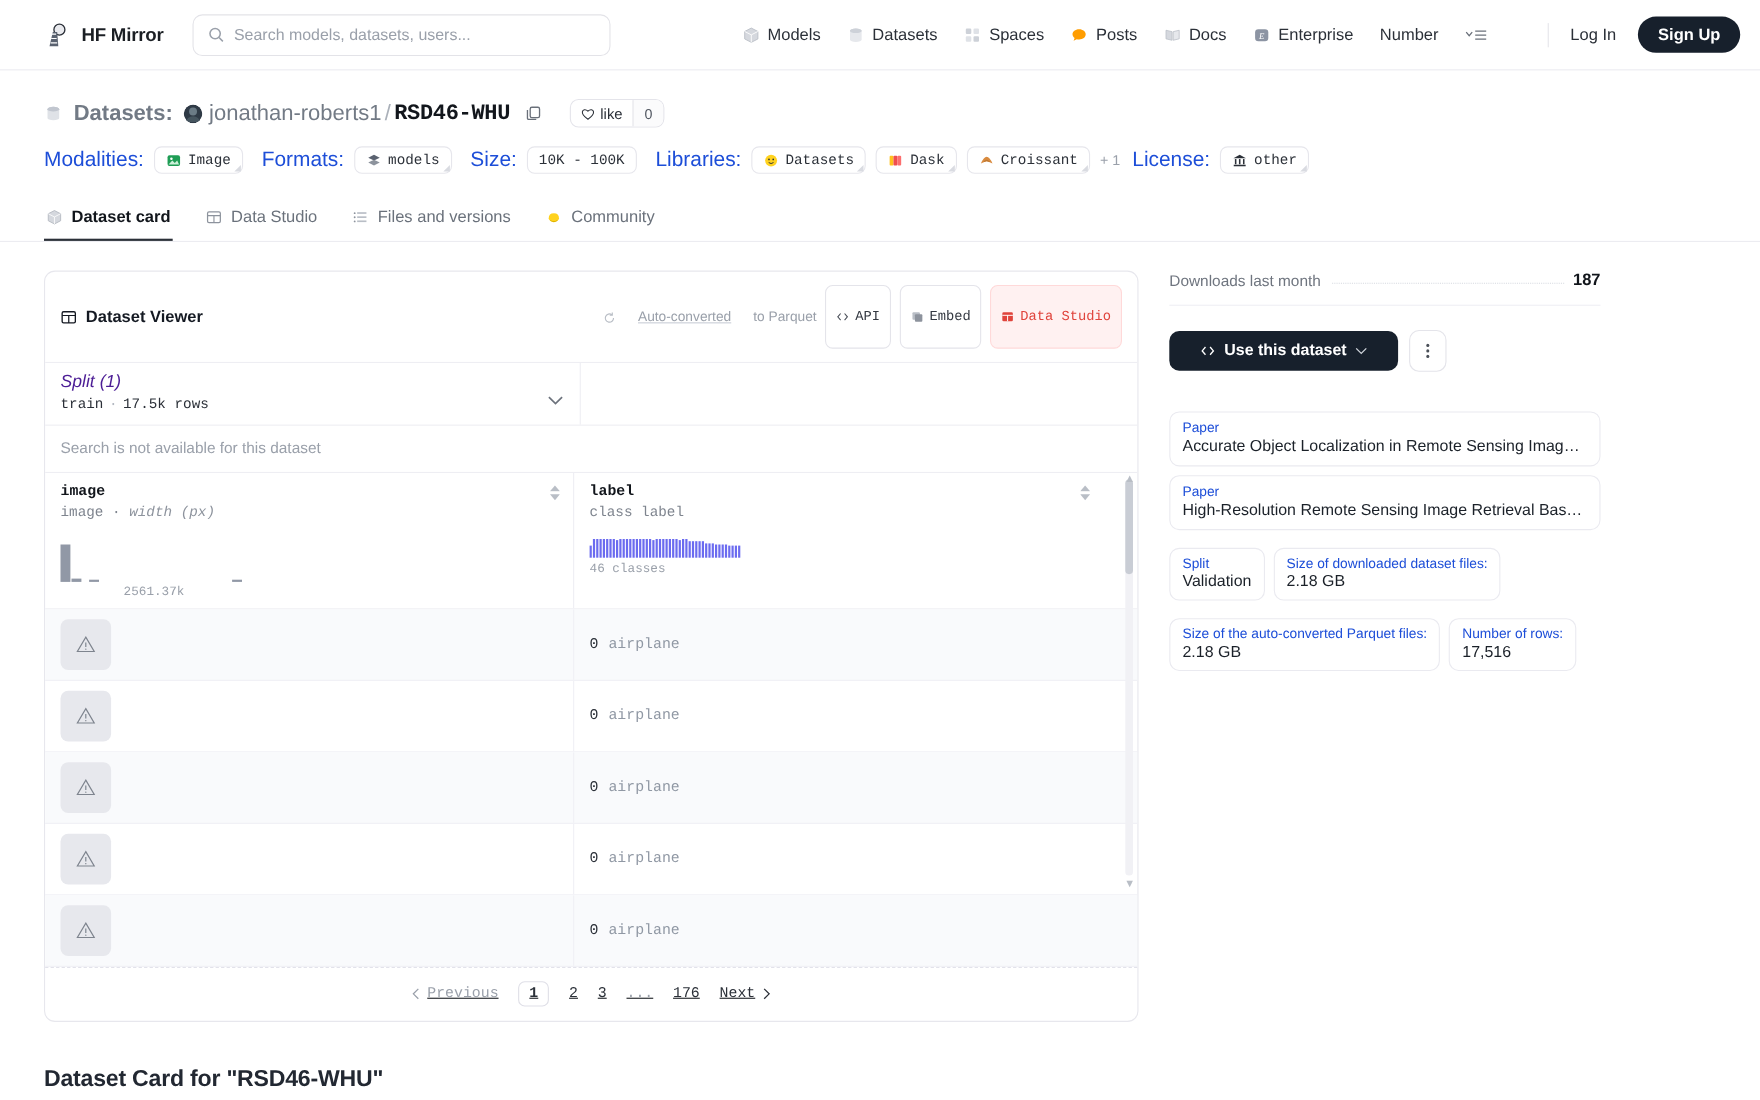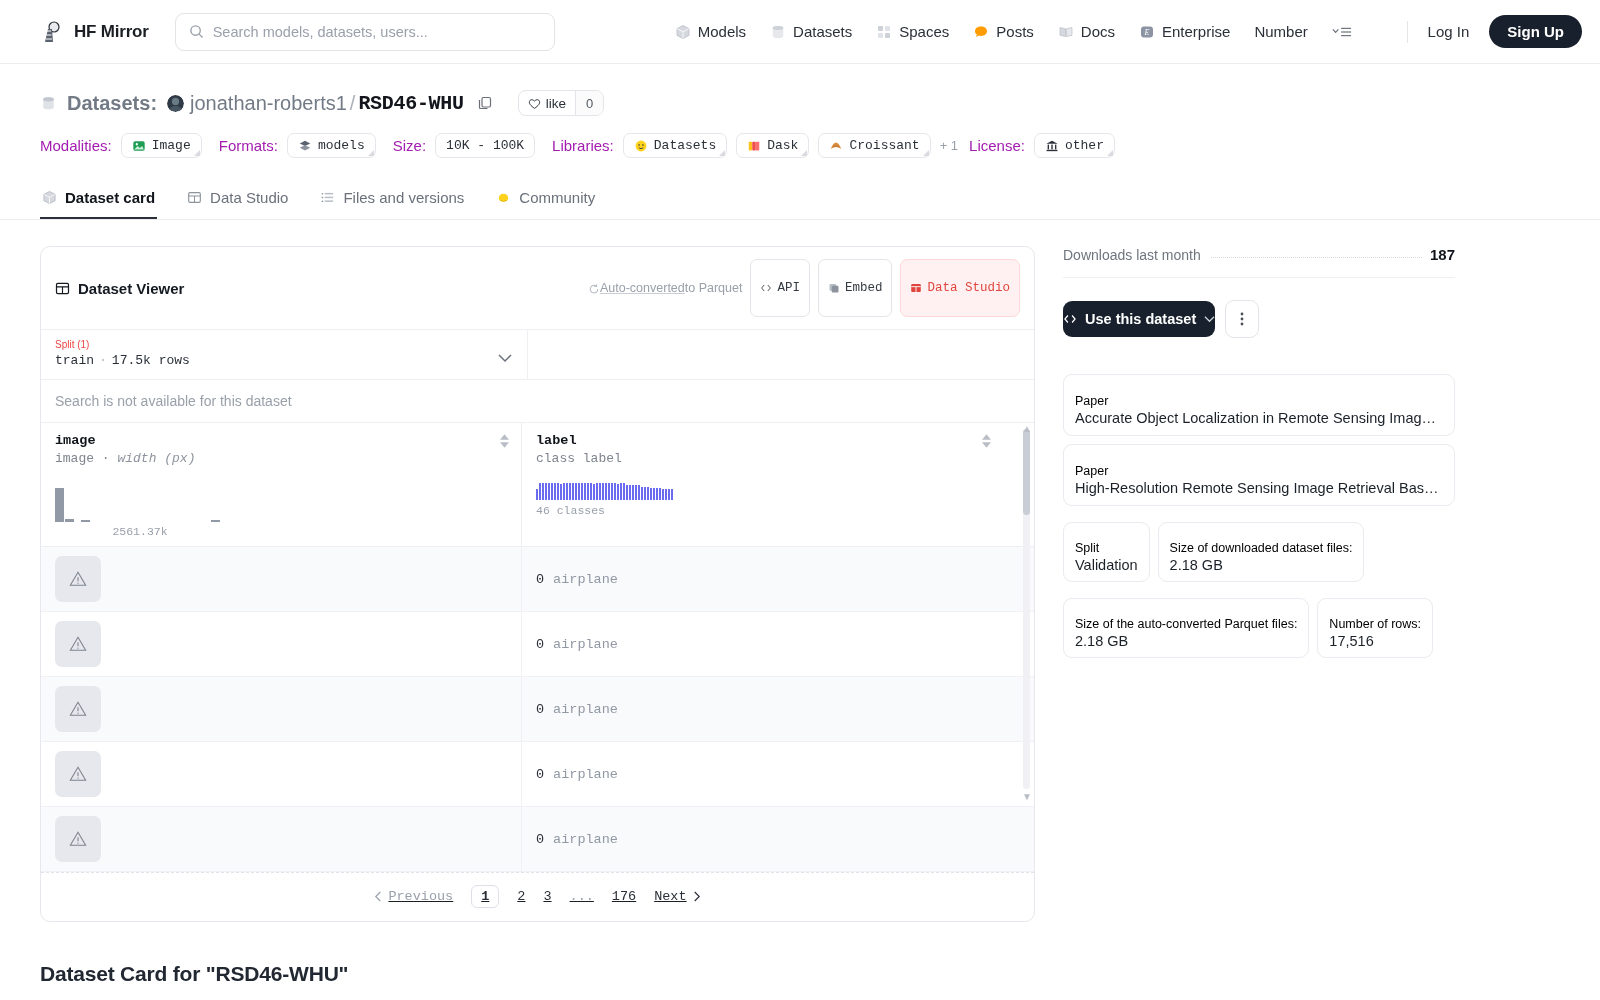--- a/index.html
+++ b/index.html
@@ -61,21 +61,21 @@
   }
   .copy-btn { margin-left: 13px; cursor:pointer; display:flex; }
   .like-group {
     margin-left: 25px; display: flex; align-items: stretch;
     border: 1px solid #e4e4ea; border-radius: 8px; overflow: hidden; height: 26px;
   }
   .like-btn { display:flex; align-items:center; gap:5px; padding: 0 9px; font-size: 13.5px; color:#2b3038; cursor:pointer;}
   .like-count { border-left: 1px solid #e4e4ea; padding: 0 10px; display:flex; align-items:center; font-size: 13px; color:#535963; background:#fbfbfc;}
 
   .meta-row { display: flex; align-items: center; gap: 9px; margin-top: 17px; flex-wrap: wrap; }
-  .meta-label { font-size: 15px; color: #a21caf; }
+  .meta-label { font-size: 19px; color: #1d4ed8; }
   .pill {
     display: inline-flex; align-items: center; gap: 6px;
     border: 1px solid #e6e6ec; border-radius: 7px;
     padding: 4px 10px; font-size: 13px; background: #fff;
     font-family: "Liberation Mono", monospace; color: #2b3038;
     position: relative; cursor: pointer;
   }
   .pill.has-corner::after {
     content:""; position:absolute; right:1px; bottom:1px;
     border-width: 0 0 6px 6px; border-style: solid;
@@ -104,36 +104,36 @@
   
   .viewer {
     border: 1px solid #e7e7ed; border-radius: 10px; background: #fff; overflow: hidden;
   }
   .viewer-head {
     display: flex; align-items: center; padding: 12px 14px;
     border-bottom: 1px solid #eeeef3;
   }
   .viewer-title { display:flex; align-items:center; gap:8px; font-size: 15px; font-weight: 700; color:#141922;}
   .viewer-actions { margin-left: auto; display: flex; align-items: center; gap: 8px; }
-  .autoconv { font-size: 12.5px; color: #9aa0aa; display:flex; align-items:flex-end; gap:0; }
+  .autoconv { font-size: 12.5px; color: #9aa0aa; display:flex; align-items:flex-end; gap:20px; }
   .autoconv u { text-decoration: underline; text-decoration-color:#c9ced6;}
   .sm-btn {
     display:inline-flex; align-items:center; gap:5px;
     border:1px solid #e4e4ea; border-radius: 7px; padding: 21px 9px;
     font-size: 12.5px; color:#343942; background:#fff; cursor:pointer;
     font-family: "Liberation Mono", monospace;
   }
   .sm-btn.studio { background:#fff1f1; border-color:#ffd9d9; color:#e0443c; }
 
   .split-row { display: flex; border-bottom: 1px solid #eeeef3; }
   .split-cell {
     width: 487px; padding: 9px 14px 11px 14px; border-right: 1px solid #eeeef3;
     display:flex; flex-direction:column; gap:3px; cursor:pointer; position:relative;
   }
-  .split-lbl { font-size: 10px; color: #ef4444; }
+  .split-lbl { font-size: 16px; color: #4c1d95; font-style: italic; }
   .split-val { font-size: 13px; color: #2b3038; font-family:Liberation Mono, monospace; }
   .split-val .dot { color:#b3b8c1; margin: 0 5px; }
   .chev { position:absolute; right: 14px; bottom: 12px; color:#6c727c; }
 
   .searchrow { padding: 12px 14px; border-bottom: 1px solid #eeeef3; }
   .searchrow span { font-size: 14px; color: #9aa0aa; }
 
   
   .tbl { position: relative; }
   .thead { display: flex; border-bottom: 1px solid #eeeef3; }
@@ -189,33 +189,33 @@
   .dl-row {
     display:flex; align-items:center; padding-bottom: 14px; border-bottom: 1px solid #efeff4;
   }
   .dl-lbl { font-size: 14px; color:#6f757f; }
   .dl-dots { flex:1; border-bottom: 1px dotted #d6d9e0; margin: 0 8px 4px 10px; height: 10px;}
   .dl-num { font-size: 15px; font-weight: 700; color:#11151b; }
 
   .use-row { display:flex; align-items:center; gap: 10px; margin-top: 22px; }
   .use-btn {
     background:#17202c; color:#fff; border:none; border-radius:9px;
-    padding: 10px 0; font-size: 14.5px; font-weight: 600; cursor:pointer;
+    padding: 10px 28px; font-size: 14.5px; font-weight: 600; cursor:pointer;
     display:flex; align-items:center; gap:8px; font-family: inherit;
   }
   .kebab {
     width:34px; height:38px; border:1px solid #e4e4ea; border-radius:9px;
     display:flex; align-items:center; justify-content:center; cursor:pointer; background:#fff; color:#4a4f58;
   }
 
   .cards { margin-top: 36px; display:flex; flex-direction:column; gap: 8px; }
   .card {
     border:1px solid #eaeaf0; border-radius: 9px; padding: 7px 11px 9px 11px; background:#fff; cursor:pointer;
   }
-  .card .k { font-size: 12.5px; color:#000000;margin-top:12px; }
+  .card .k { font-size: 12.5px; color:#1d4ed8; }
   .card .v { font-size: 14.5px; color:#1b2129; margin-top: 2px; white-space:nowrap; overflow:hidden; text-overflow:ellipsis;}
   .card-row { display:flex; gap: 8px; margin-top: 8px; }
   .card.tight { padding: 6px 11px 8px 11px; }
 </style>
 </head>
 <body>
 
 <div class="topnav">
   <div class="brand">
     <svg class="brand-logo" viewBox="0 0 24 24">

